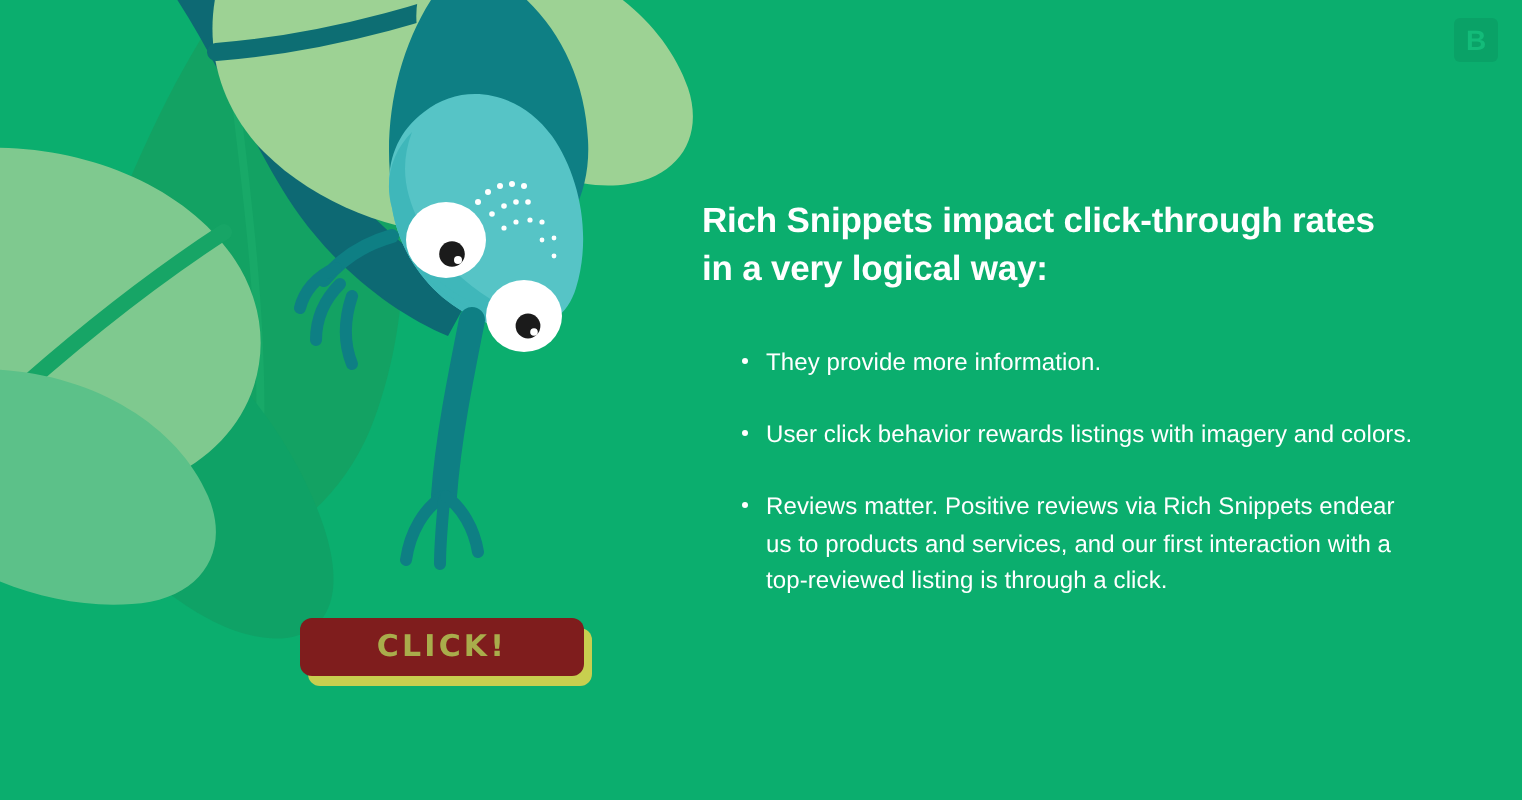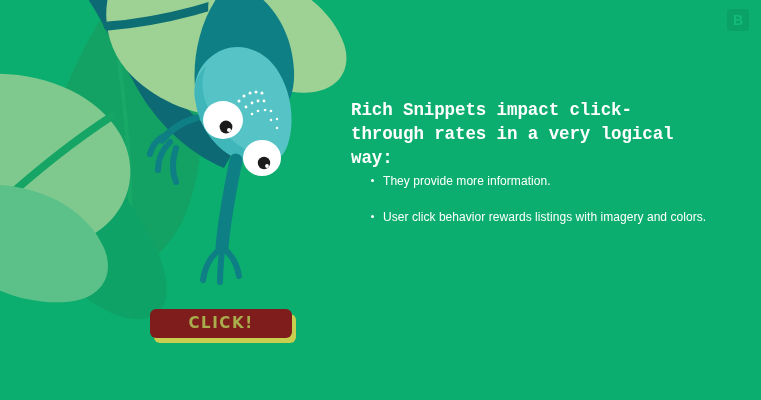--- a/index.html
+++ b/index.html
@@ -45,21 +45,21 @@
   
   .copy-panel {
     position: absolute;
     left: 351px;
     top: 99px;
     width: 360px;
   }
   .headline {
     margin: 0;
     color: #ffffff;
-    font-family: Liberation Mono, monospace;
+    font-family: Liberation Sans, sans-serif;
     font-size: 17.5px;
     font-weight: bold;
     line-height: 1.36;
     letter-spacing: -0.1px;
     width: 350px;
   }
   .bullet-list {
     margin: 0;
     padding: 0;
     list-style: none;
@@ -204,18 +204,22 @@
 
     <ul class="bullet-list">
       <li class="bullet-item">
         <span class="bullet-dot"></span>
         <span>They provide more information.</span>
       </li>
       <li class="bullet-item">
         <span class="bullet-dot"></span>
         <span>User click behavior rewards listings with imagery and colors.</span>
       </li>
+      <li class="bullet-item">
+        <span class="bullet-dot"></span>
+        <span>Reviews matter. Positive reviews via Rich Snippets endear us to products and services, and our first interaction with a top-reviewed listing is through a click.</span>
+      </li>
     </ul>
   </div>
 
   <button class="click-button">CLICK!</button>
 
 </div>
 
 </body></html>

